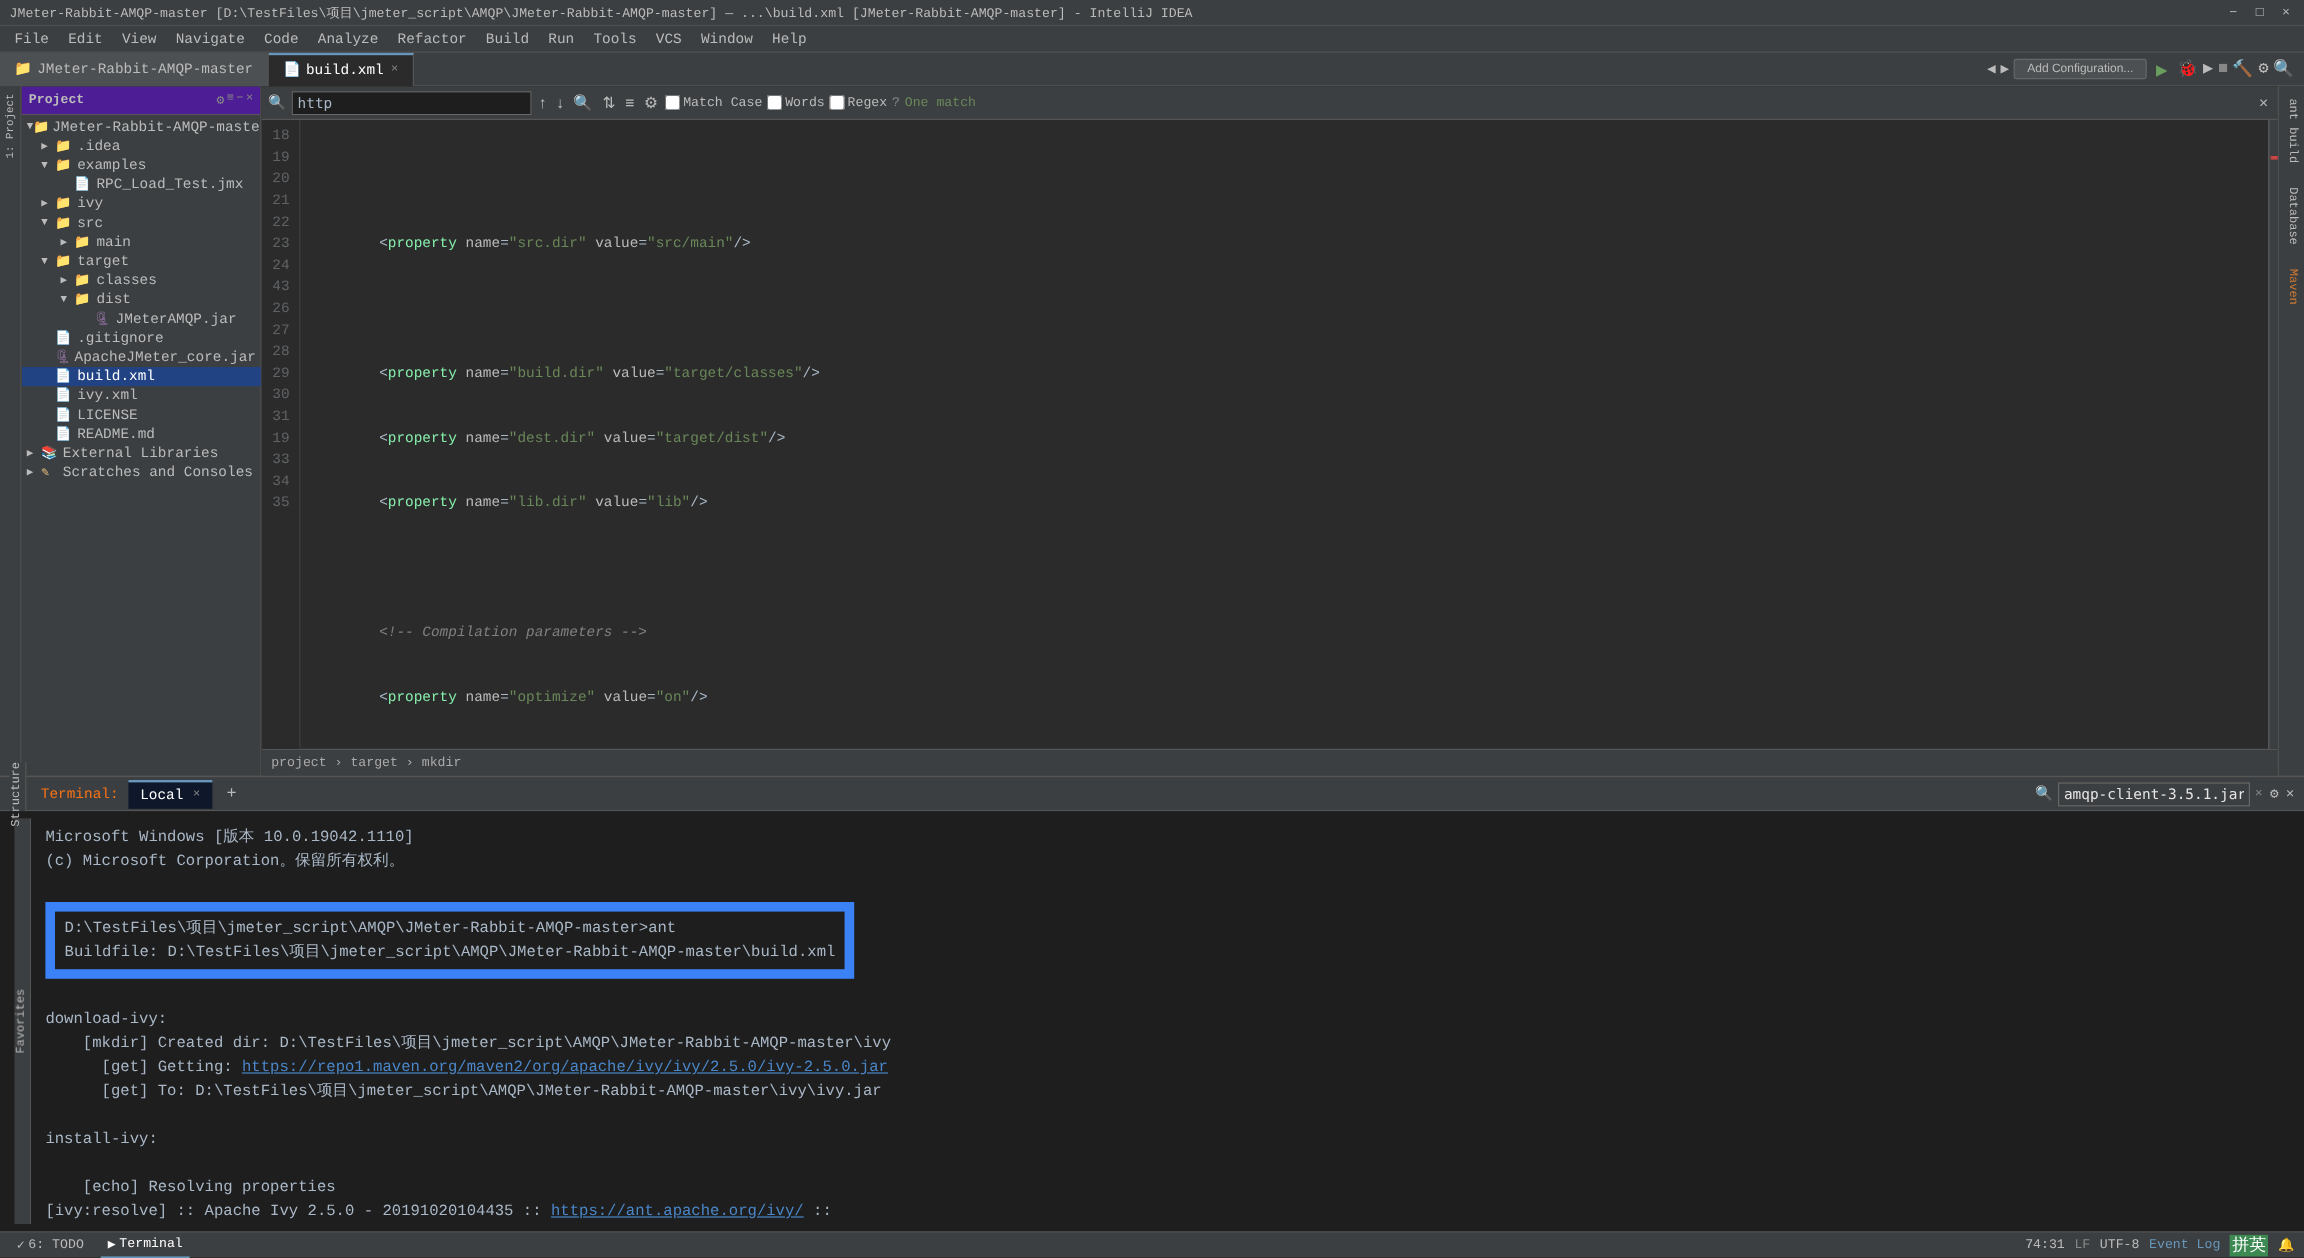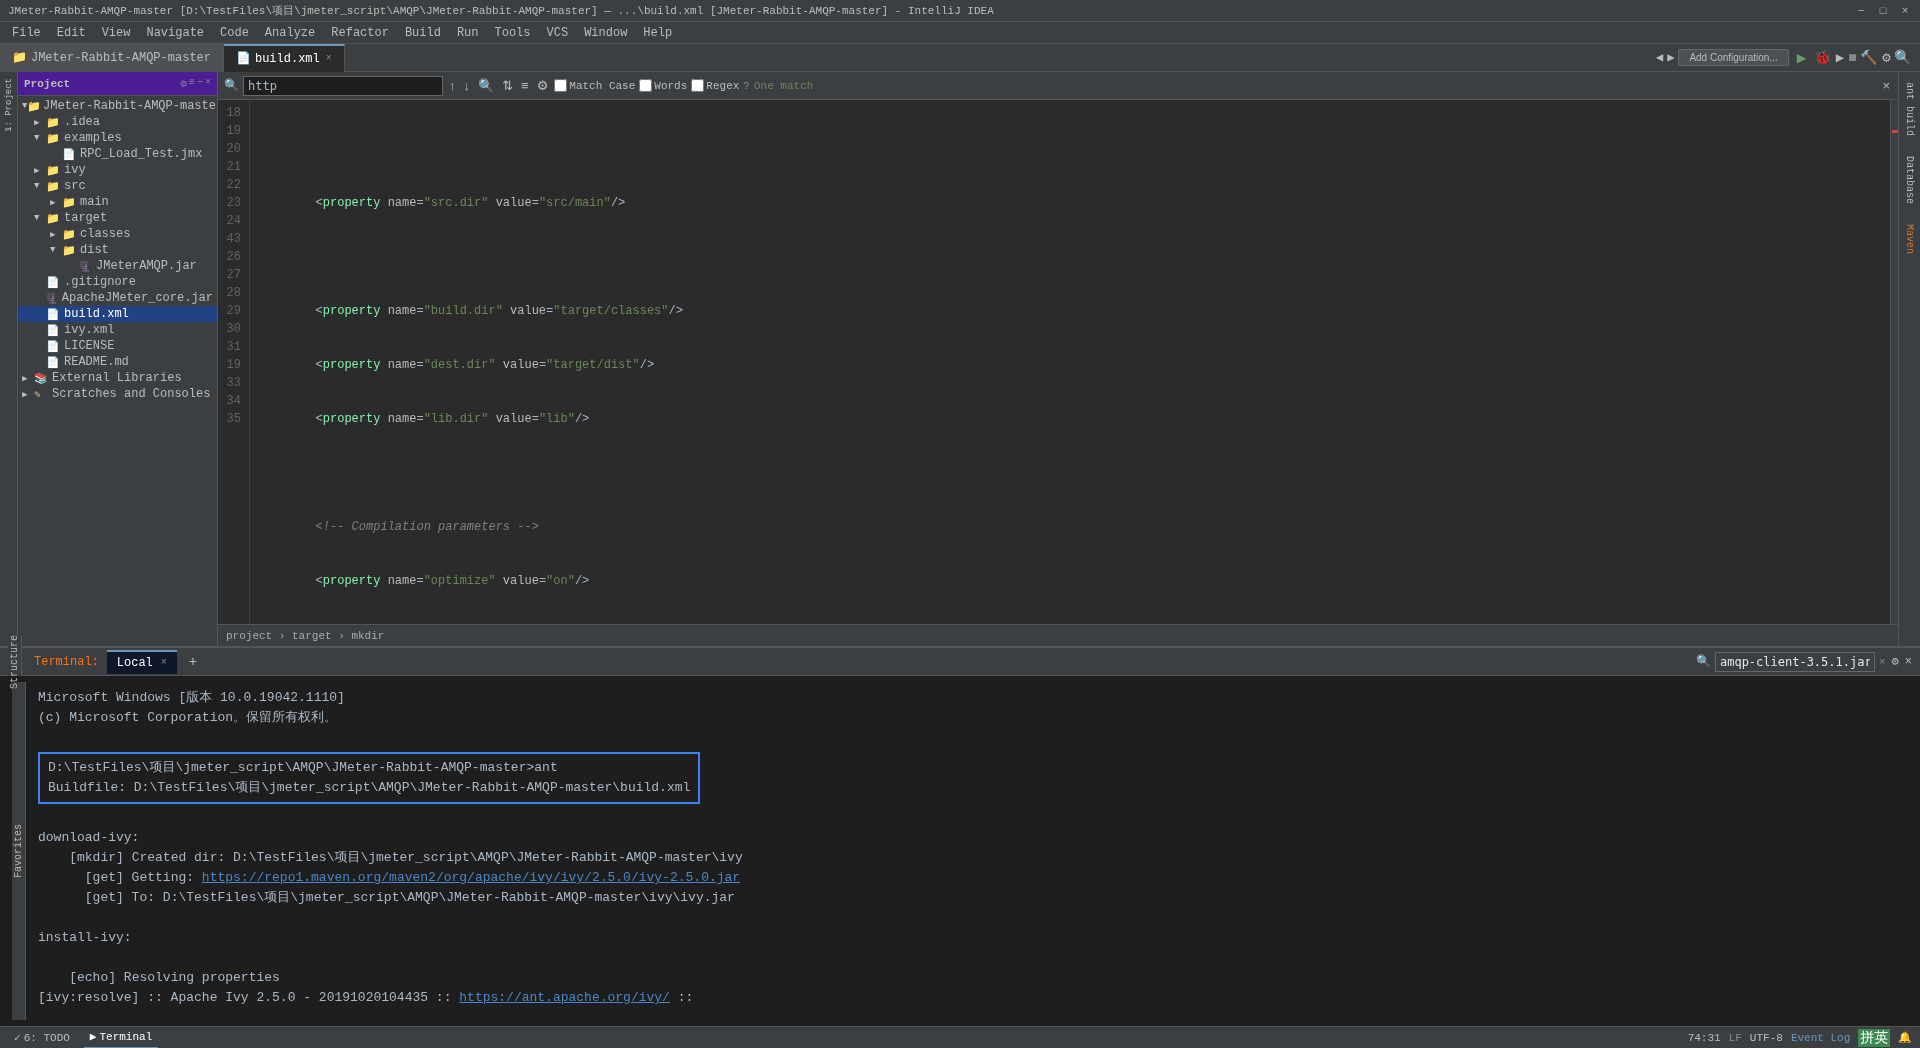--- a/index.html
+++ b/index.html
@@ -703,21 +703,21 @@
 
     <div style="display:flex; height:100%;">
       <div style="width:14px; background:#3c3f41; border-right:1px solid #555; display:flex; flex-direction:column; align-items:center; justify-content:center; flex-shrink:0;">
         <span class="favorites-label">Favorites</span>
       </div>
       <div style="flex:1; padding:6px 12px; font-size:13px; line-height:20px; overflow-y:auto; background:#1e1e1e;">
         <span class="terminal-line">Microsoft Windows [版本 10.0.19042.1110]</span>
         <span class="terminal-line">(c) Microsoft Corporation。保留所有权利。</span>
         <span class="terminal-line">&nbsp;</span>
         
-        <div style="border: 2px solid #3b82f6; padding: 4px 8px; margin: 4px 0; display:inline-block;">
+        <div style="border: 8px solid #3b82f6; padding: 4px 8px; margin: 4px 0; display:inline-block;">
           <span class="terminal-line">D:\TestFiles\项目\jmeter_script\AMQP\JMeter-Rabbit-AMQP-master&gt;ant</span>
           <span class="terminal-line">Buildfile: D:\TestFiles\项目\jmeter_script\AMQP\JMeter-Rabbit-AMQP-master\build.xml</span>
         </div>
         <span class="terminal-line">&nbsp;</span>
         <span class="terminal-line">download-ivy:</span>
         <span class="terminal-line">    [mkdir] Created dir: D:\TestFiles\项目\jmeter_script\AMQP\JMeter-Rabbit-AMQP-master\ivy</span>
         <span class="terminal-line">      [get] Getting: <a class="terminal-link" href="#">https://repo1.maven.org/maven2/org/apache/ivy/ivy/2.5.0/ivy-2.5.0.jar</a></span>
         <span class="terminal-line">      [get] To: D:\TestFiles\项目\jmeter_script\AMQP\JMeter-Rabbit-AMQP-master\ivy\ivy.jar</span>
         <span class="terminal-line">&nbsp;</span>
         <span class="terminal-line">install-ivy:</span>

